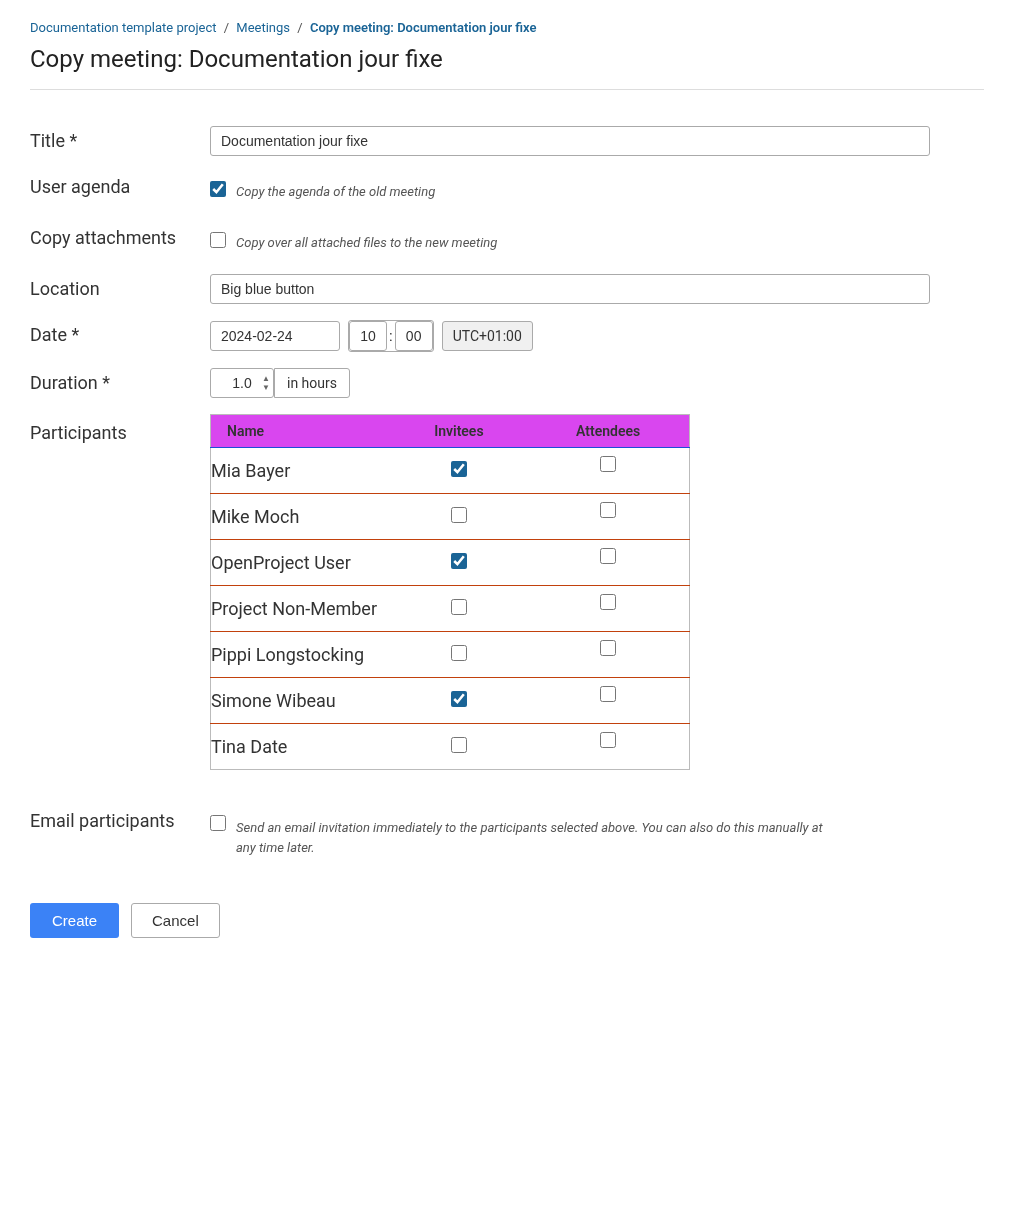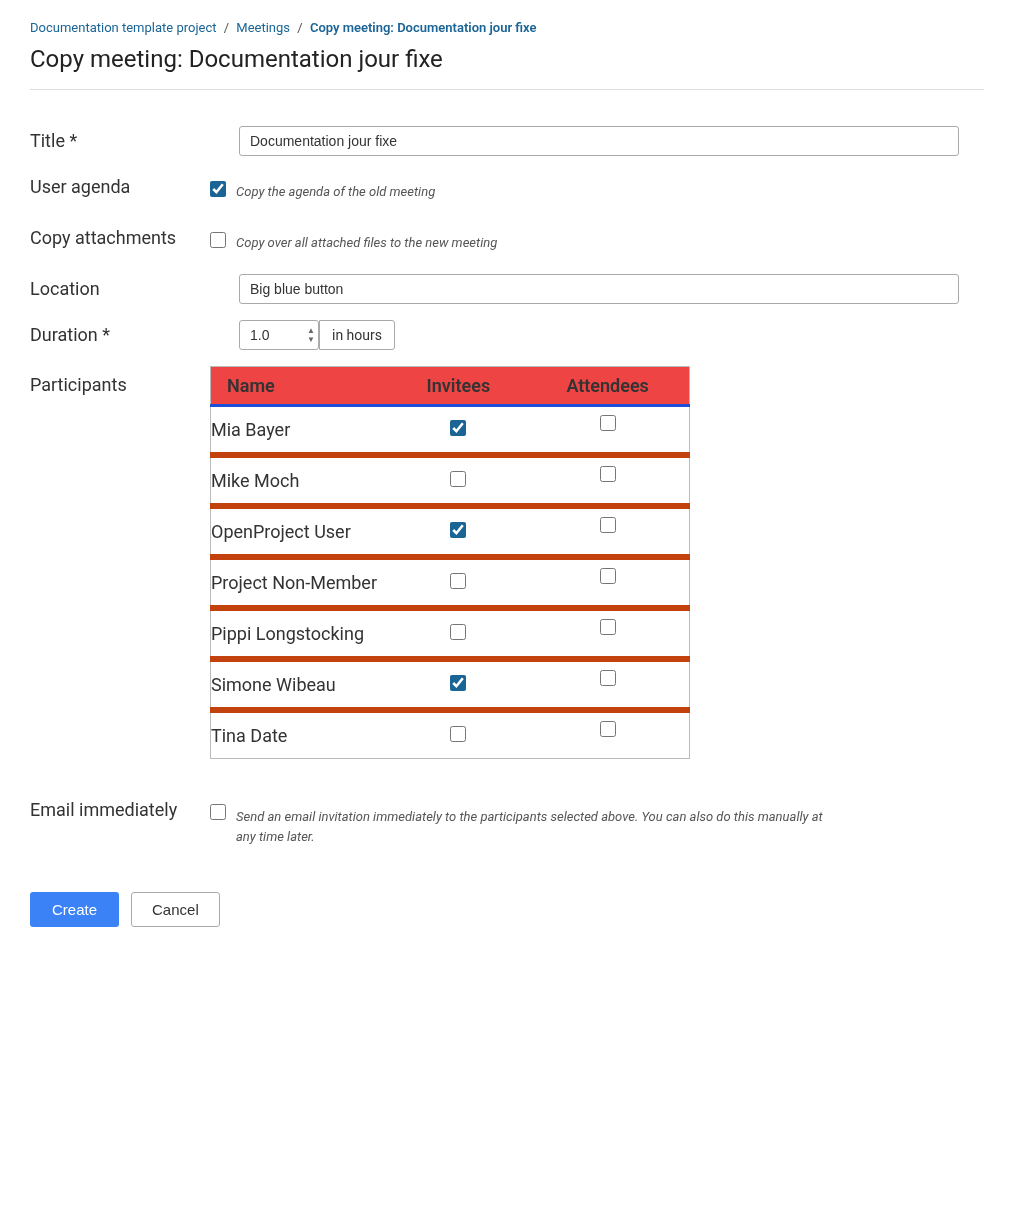--- a/index.html
+++ b/index.html
@@ -49,21 +49,20 @@
       padding: 8px 0;
       vertical-align: top;
     }
     input[type="text"], input[type="date"] {
       border: 1px solid #aaa;
       border-radius: 3px;
       padding: 6px 10px;
       font-size: 14px;
       outline: none;
       color: #333;
-      margin-left: 29px;
     }
     .title-input {
       width: 720px;
     }
     .location-input {
       width: 720px;
     }
     .help-text {
       font-style: italic;
       font-size: 13px;
@@ -103,22 +102,22 @@
       display: flex;
       align-items: center;
       gap: 0;
     }
     .duration-input-wrapper {
       position: relative;
       display: inline-flex;
       align-items: center;
     }
     .duration-input {
-      width: 80px;
-      text-align: left;
+      width: 64px;
+      text-align: center;
       border: 1px solid #aaa;
       border-right: none;
       border-radius: 3px 0 0 3px;
       padding: 6px 24px 6px 10px;
       font-size: 14px;
       color: #333;
       outline: none;
     }
     .duration-arrows {
       position: absolute;
@@ -143,33 +142,33 @@
       color: #333;
     }
     .participants-table {
       border: 1px solid #bbb;
       border-collapse: collapse;
       width: 480px;
     }
     .participants-table th {
       padding: 8px 16px;
       font-weight: 600;
-      font-size: 18px;
+      font-size: 14px;
       text-align: left;
-      border-bottom: 3px solid #1d4ed8;
-      background: #ef4444;
+      border-bottom: 1px solid #1d4ed8;
+      background: #d946ef;
     }
     .participants-table th:nth-child(2),
     .participants-table th:nth-child(3) {
       text-align: center;
     }
     .participants-table td {
       padding: 8px 16px;
       font-size: 14px;
-      border-bottom: 6px solid #c2410c;
+      border-bottom: 1px solid #c2410c;
     }
     .participants-table td:nth-child(2),
     .participants-table td:nth-child(3) {
       text-align: center;
     }
     .participants-table tr:last-child td {
       border-bottom: none;
     }
     .participants-table input[type="checkbox"] {
       width: 16px;
@@ -280,20 +279,34 @@
       </td>
     </tr>
 
     <tr>
       <td><label>Location</label></td>
       <td>
         <input type="text" class="location-input" value="Big blue button" style="">
       </td>
     </tr>
 
+    <tr>
+      <td><label>Date *</label></td>
+      <td>
+        <div class="date-time-row">
+          <input type="text" class="date-input" value="2024-02-24" style="">
+          <div class="time-parts">
+            <input type="text" class="time-part-input" value="10" style="">
+            <span class="time-colon">:</span>
+            <input type="text" class="time-part-input" value="00" style="">
+          </div>
+          <span class="timezone-display">UTC+01:00</span>
+        </div>
+      </td>
+    </tr>
 
     <tr>
       <td><label>Duration *</label></td>
       <td>
         <div class="duration-row">
           <div class="duration-input-wrapper">
             <input type="text" class="duration-input" value="1.0" style="">
             <div class="duration-arrows">
               <span>▲</span>
               <span>▼</span>
@@ -383,21 +396,21 @@
             </tbody>
         </table>
       </td>
     </tr>
 
     <tr>
         <td colspan="2" style="height:20px;"></td>
       </tr>
 
     <tr>
-      <td><span>Email immediately</span></td>
+      <td><span>Email participants</span></td>
       <td>
         <div class="checkbox-row">
           <input type="checkbox" id="email-participants" style="">
           <div>
             <div class="email-help-text">Send an email invitation immediately to the participants selected above. You can also do this manually at any time later.</div>
           </div>
         </div>
       </td>
     </tr>
   </tbody>

